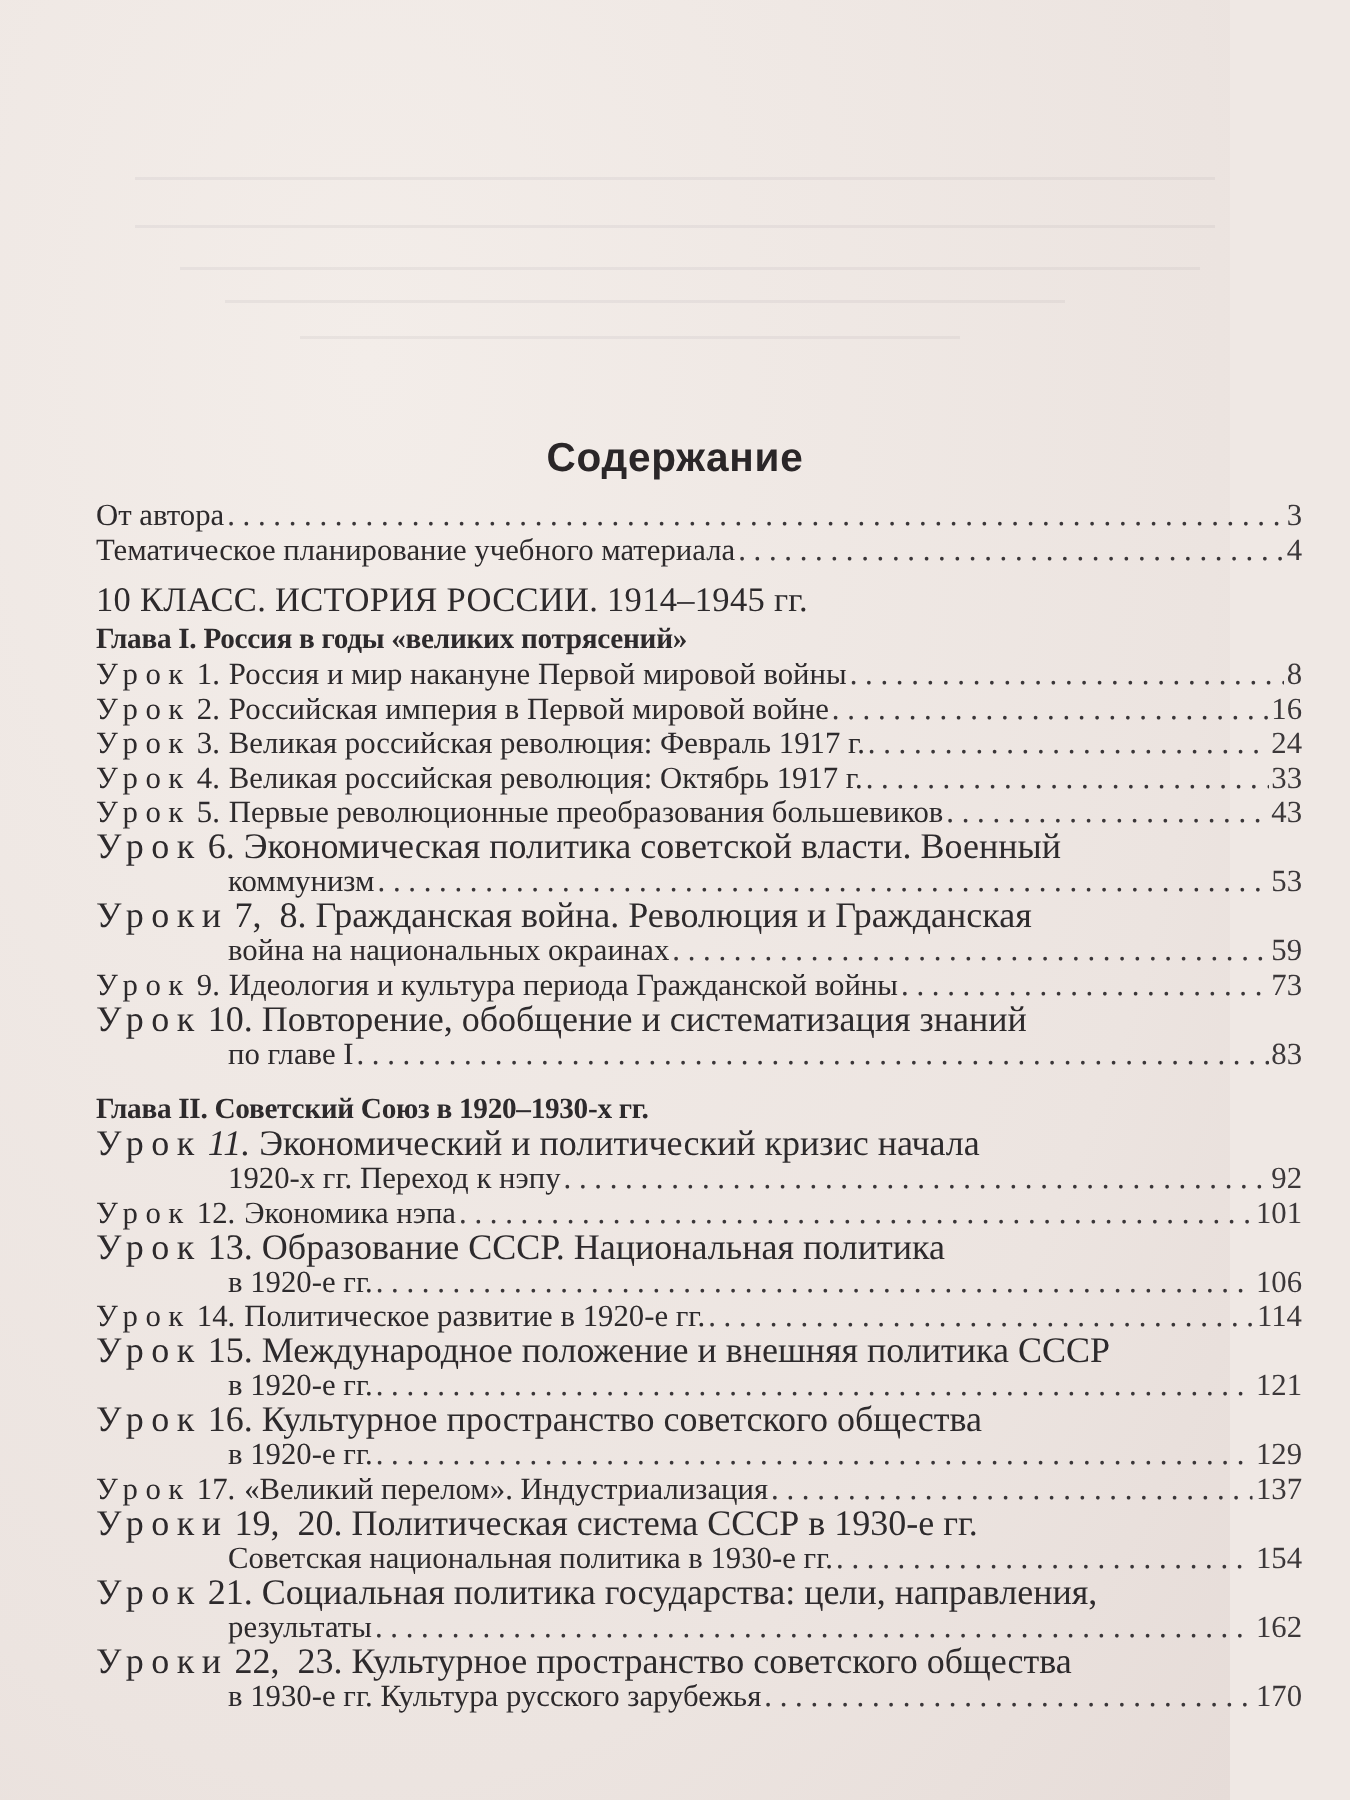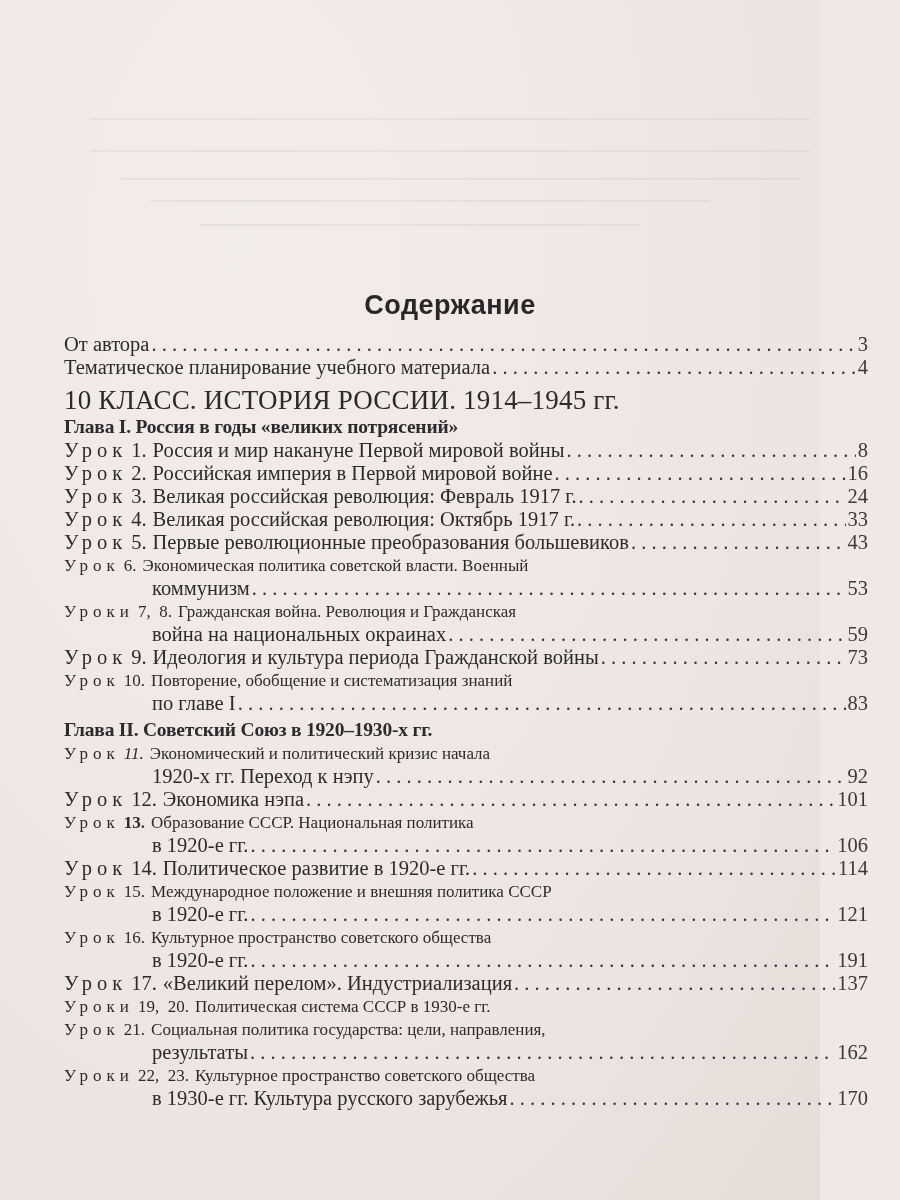--- a/index.html
+++ b/index.html
@@ -38,25 +38,25 @@
     flex: 1 1 auto; overflow: hidden; margin: 0 2px;
     letter-spacing: 4.2px; color: #3a3638;
   }
   .row .dots::before {
     content: ". . . . . . . . . . . . . . . . . . . . . . . . . . . . . . . . . . . . . . . . . . . . . . . . . . . . . . . . . . . . . . . . . . . . . . . . . . . . . . . . . . . . . . . . . . . . . . . . . . . . . . . .";
     letter-spacing: 0;
   }
   .row .pg { flex: 0 0 auto; text-align: right; color: #3c383a; }
   .row.cont { padding-left: 88px; }
   .lesson-line {
-    font-size: 17px; line-height: 23px; height: 23px; white-space: nowrap;
+    font-size: 24px; line-height: 23px; height: 23px; white-space: nowrap;
   }
   .kw { letter-spacing: 5px; margin-right: 4px; }
   .section {
-    font-size: 27px; line-height: 30px; margin-top: 6px; height: 30px;
+    font-size: 23px; line-height: 30px; margin-top: 6px; height: 30px;
     letter-spacing: 0.2px;
   }
   .chapter {
     font-weight: bold; font-size: 19.5px; line-height: 24px; height: 24px;
     letter-spacing: -0.2px;
   }
 </style>
 </head>
 <body>
 
@@ -126,61 +126,66 @@
           <span class="txt"><span class="kw">Урок</span><span style="margin-right: 6px; white-space: pre;">9.</span><span>Идеология и культура периода Гражданской войны</span></span>
           <span class="dots"></span>
           <span class="pg">73</span>
         </div>
         <div class="lesson-line"><span class="txt"><span class="kw">Урок</span><span style="margin-right: 6px; white-space: pre;">10.</span><span>Повторение, обобщение и систематизация знаний</span></span></div>
         <div class="row cont">
           <span class="txt"><span>по главе I</span></span>
           <span class="dots"></span>
           <span class="pg">83</span>
         </div>
-        <div class="chapter" style="margin-top: 3px;">Глава II. Советский Союз в 1920–1930-х гг.</div>
+        <div class="chapter" style="margin-top: 13px;">Глава II. Советский Союз в 1920–1930-х гг.</div>
         <div class="lesson-line"><span class="txt"><span class="kw">Урок</span><span style="margin-right: 6px; white-space: pre; font-style: italic;">11.</span><span>Экономический и политический кризис начала</span></span></div>
         <div class="row cont">
           <span class="txt"><span>1920-х гг. Переход к нэпу</span></span>
           <span class="dots"></span>
           <span class="pg">92</span>
         </div>
         <div class="row">
           <span class="txt"><span class="kw">Урок</span><span style="margin-right: 6px; white-space: pre;">12.</span><span>Экономика нэпа</span></span>
           <span class="dots"></span>
           <span class="pg">101</span>
         </div>
-        <div class="lesson-line"><span class="txt"><span class="kw">Урок</span><span style="margin-right: 6px; white-space: pre; font-weight: bold;">13.</span><span>Образование СССР. Национальная политика</span></span></div>
+        <div class="lesson-line"><span class="txt"><span class="kw">Урок</span><span style="margin-right: 6px; white-space: pre;">13.</span><span>Образование СССР. Национальная политика</span></span></div>
         <div class="row cont">
           <span class="txt"><span>в 1920-е гг.</span></span>
           <span class="dots"></span>
           <span class="pg">106</span>
         </div>
         <div class="row">
           <span class="txt"><span class="kw">Урок</span><span style="margin-right: 6px; white-space: pre;">14.</span><span>Политическое развитие в 1920-е гг.</span></span>
           <span class="dots"></span>
           <span class="pg">114</span>
         </div>
         <div class="lesson-line"><span class="txt"><span class="kw">Урок</span><span style="margin-right: 6px; white-space: pre;">15.</span><span>Международное положение и внешняя политика СССР</span></span></div>
         <div class="row cont">
           <span class="txt"><span>в 1920-е гг.</span></span>
           <span class="dots"></span>
           <span class="pg">121</span>
         </div>
         <div class="lesson-line"><span class="txt"><span class="kw">Урок</span><span style="margin-right: 6px; white-space: pre; text-align: right;">16.</span><span>Культурное пространство советского общества</span></span></div>
         <div class="row cont">
           <span class="txt"><span>в 1920-е гг.</span></span>
           <span class="dots"></span>
-          <span class="pg">191</span>
+          <span class="pg">129</span>
         </div>
         <div class="row">
           <span class="txt"><span class="kw">Урок</span><span style="margin-right: 6px; white-space: pre; margin-top: 36px;">17.</span><span>«Великий перелом». Индустриализация</span></span>
           <span class="dots"></span>
           <span class="pg">137</span>
         </div>
         <div class="lesson-line"><span class="txt"><span class="kw">Уроки</span><span style="margin-right: 6px; white-space: pre;">19,  20.</span><span>Политическая система СССР в 1930-е гг.</span></span></div>
+        <div class="row cont">
+          <span class="txt"><span>Советская национальная политика в 1930-е гг.</span></span>
+          <span class="dots"></span>
+          <span class="pg">154</span>
+        </div>
         <div class="lesson-line"><span class="txt"><span class="kw">Урок</span><span style="margin-right: 6px; white-space: pre;">21.</span><span>Социальная политика государства: цели, направления,</span></span></div>
         <div class="row cont">
           <span class="txt"><span>результаты</span></span>
           <span class="dots"></span>
           <span class="pg">162</span>
         </div>
         <div class="lesson-line"><span class="txt"><span class="kw">Уроки</span><span style="margin-right: 6px; white-space: pre;">22,  23.</span><span>Культурное пространство советского общества</span></span></div>
         <div class="row cont">
           <span class="txt"><span>в 1930-е гг. Культура русского зарубежья</span></span>
           <span class="dots"></span>

